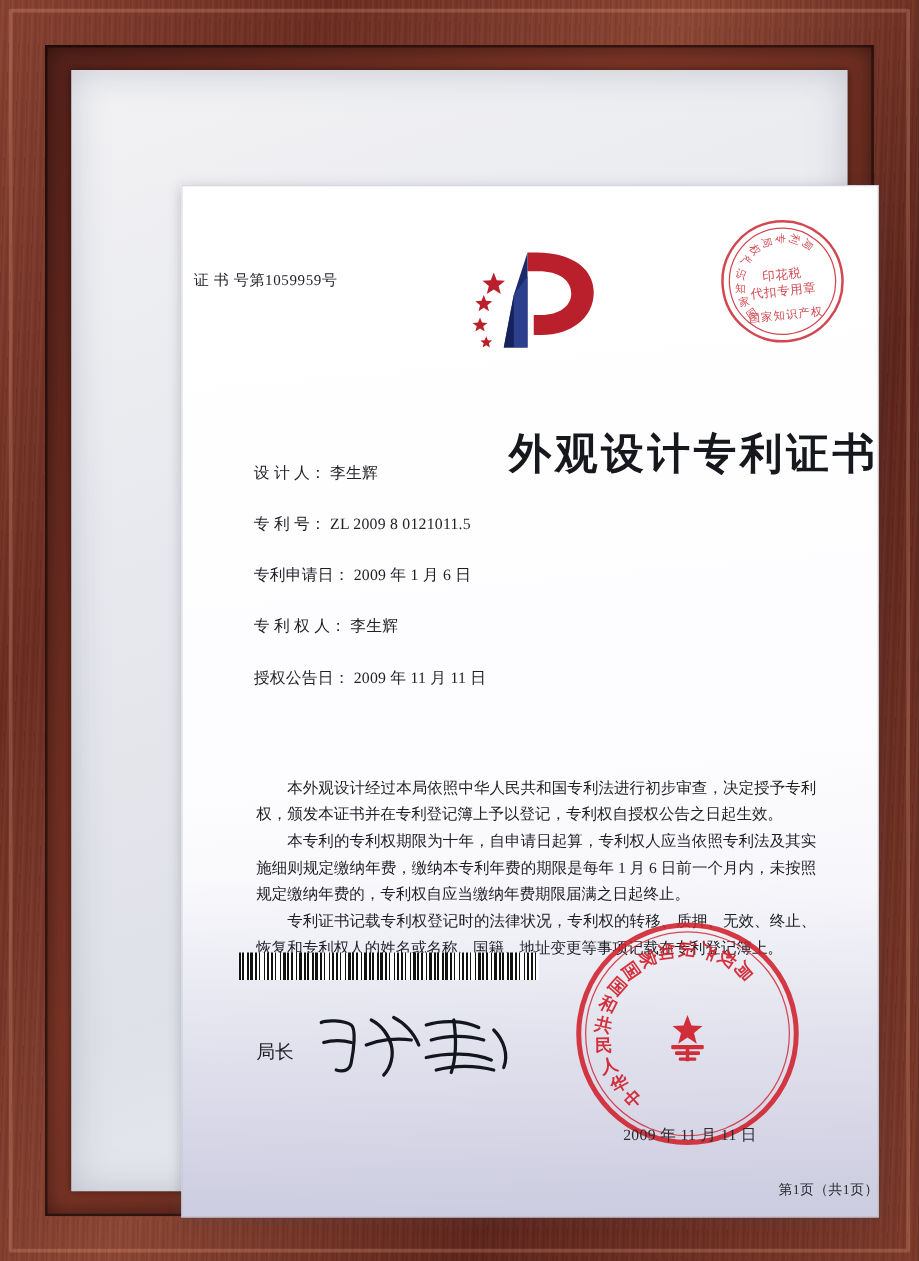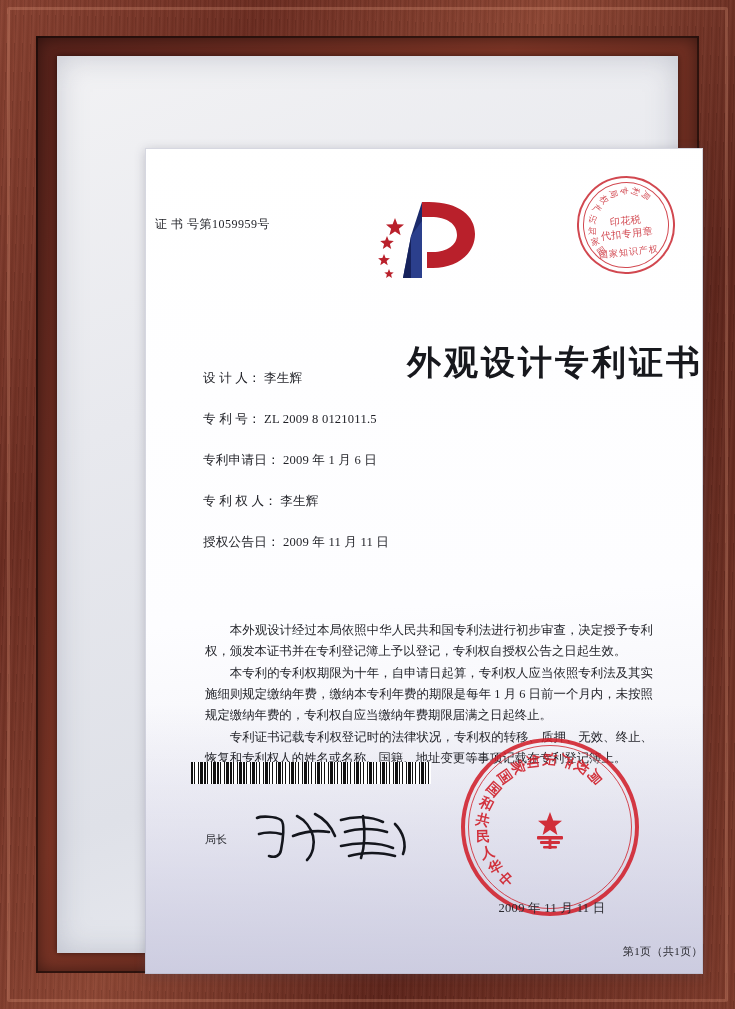--- a/index.html
+++ b/index.html
@@ -193,21 +193,21 @@
       #111 0px, #111 1.5px, #fff 1.5px, #fff 3px,
       #111 3px, #111 4.2px, #fff 4.2px, #fff 7px,
       #111 7px, #111 8px, #fff 8px, #fff 9.4px,
       #111 9.4px, #111 11.6px, #fff 11.6px, #fff 13px);
   }
 
   
   .sig-label {
     position: absolute;
     left: 60px; top: 684px;
-    font-size: 11px;
+    font-size: 15px;
     color: #1e1f25;
   }
   .signature {
     position: absolute;
     left: 100px; top: 658px;
     width: 180px; height: 62px;
   }
 
   
   .seal {

